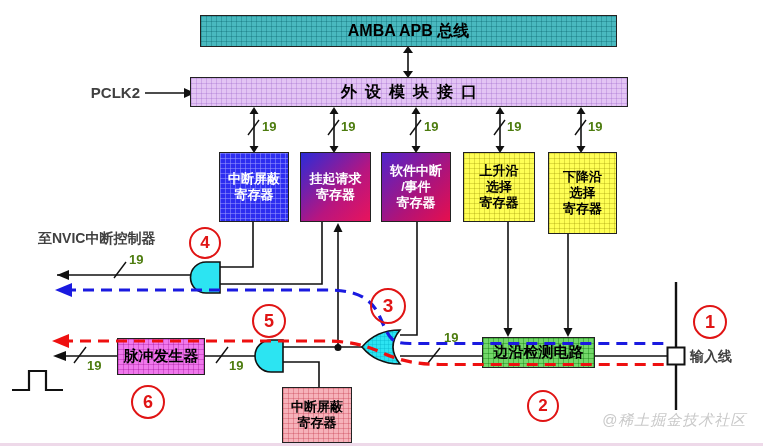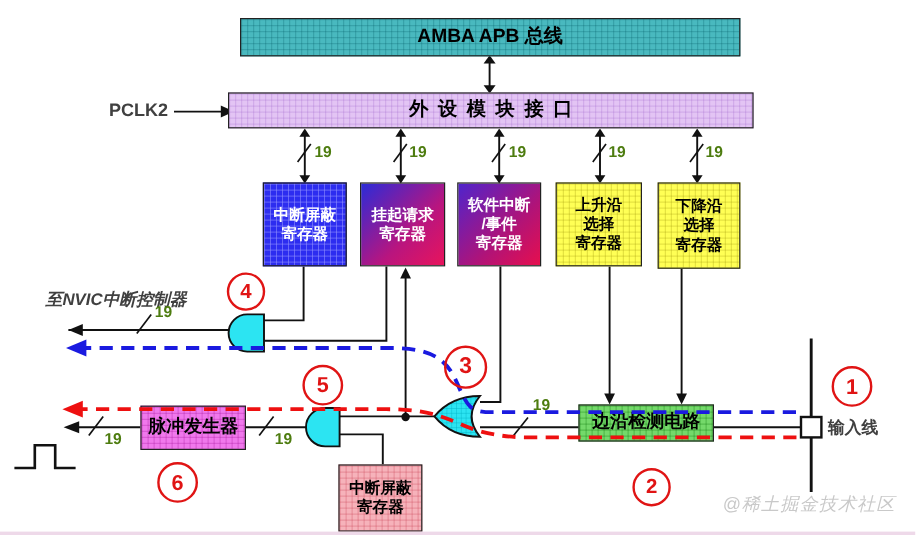--- a/index.html
+++ b/index.html
@@ -141,27 +141,27 @@
   <div class="box grad-swier" style="left:381px;top:152px;width:70px;height:70px;font-size:13px;">
     <div>软件中断</div>
     <div>/事件</div>
     <div>寄存器</div>
   </div>
   <div class="box grid-yellow" style="left:463px;top:152px;width:72px;height:70px;font-size:13px;">
     <div>上升沿</div>
     <div>选择</div>
     <div>寄存器</div>
   </div>
-  <div class="box grid-yellow" style="left:548px;top:152px;width:69px;height:72px;font-size:13px;">
+  <div class="box grid-yellow" style="left:548px;top:152px;width:69px;height:82px;font-size:13px;">
     <div>下降沿</div>
     <div>选择</div>
     <div>寄存器</div>
   </div>
 
-  <div class="lbl" style="left:38px;top:241px;font-size:14px;font-style:italic;">至NVIC中断控制器</div>
+  <div class="lbl" style="left:38px;top:230px;font-size:14px;">至NVIC中断控制器</div>
 
   <div class="box grid-pink" style="left:117px;top:338px;width:88px;height:37px;font-size:15px;">
     <div>脉冲发生器</div>
   </div>
 
   <div class="box grid-green" style="left:482px;top:337px;width:113px;height:31px;font-size:15px;">
     <div>边沿检测电路</div>
   </div>
 
   <div class="box grid-rose" style="left:282px;top:387px;width:70px;height:56px;font-size:13px;">

